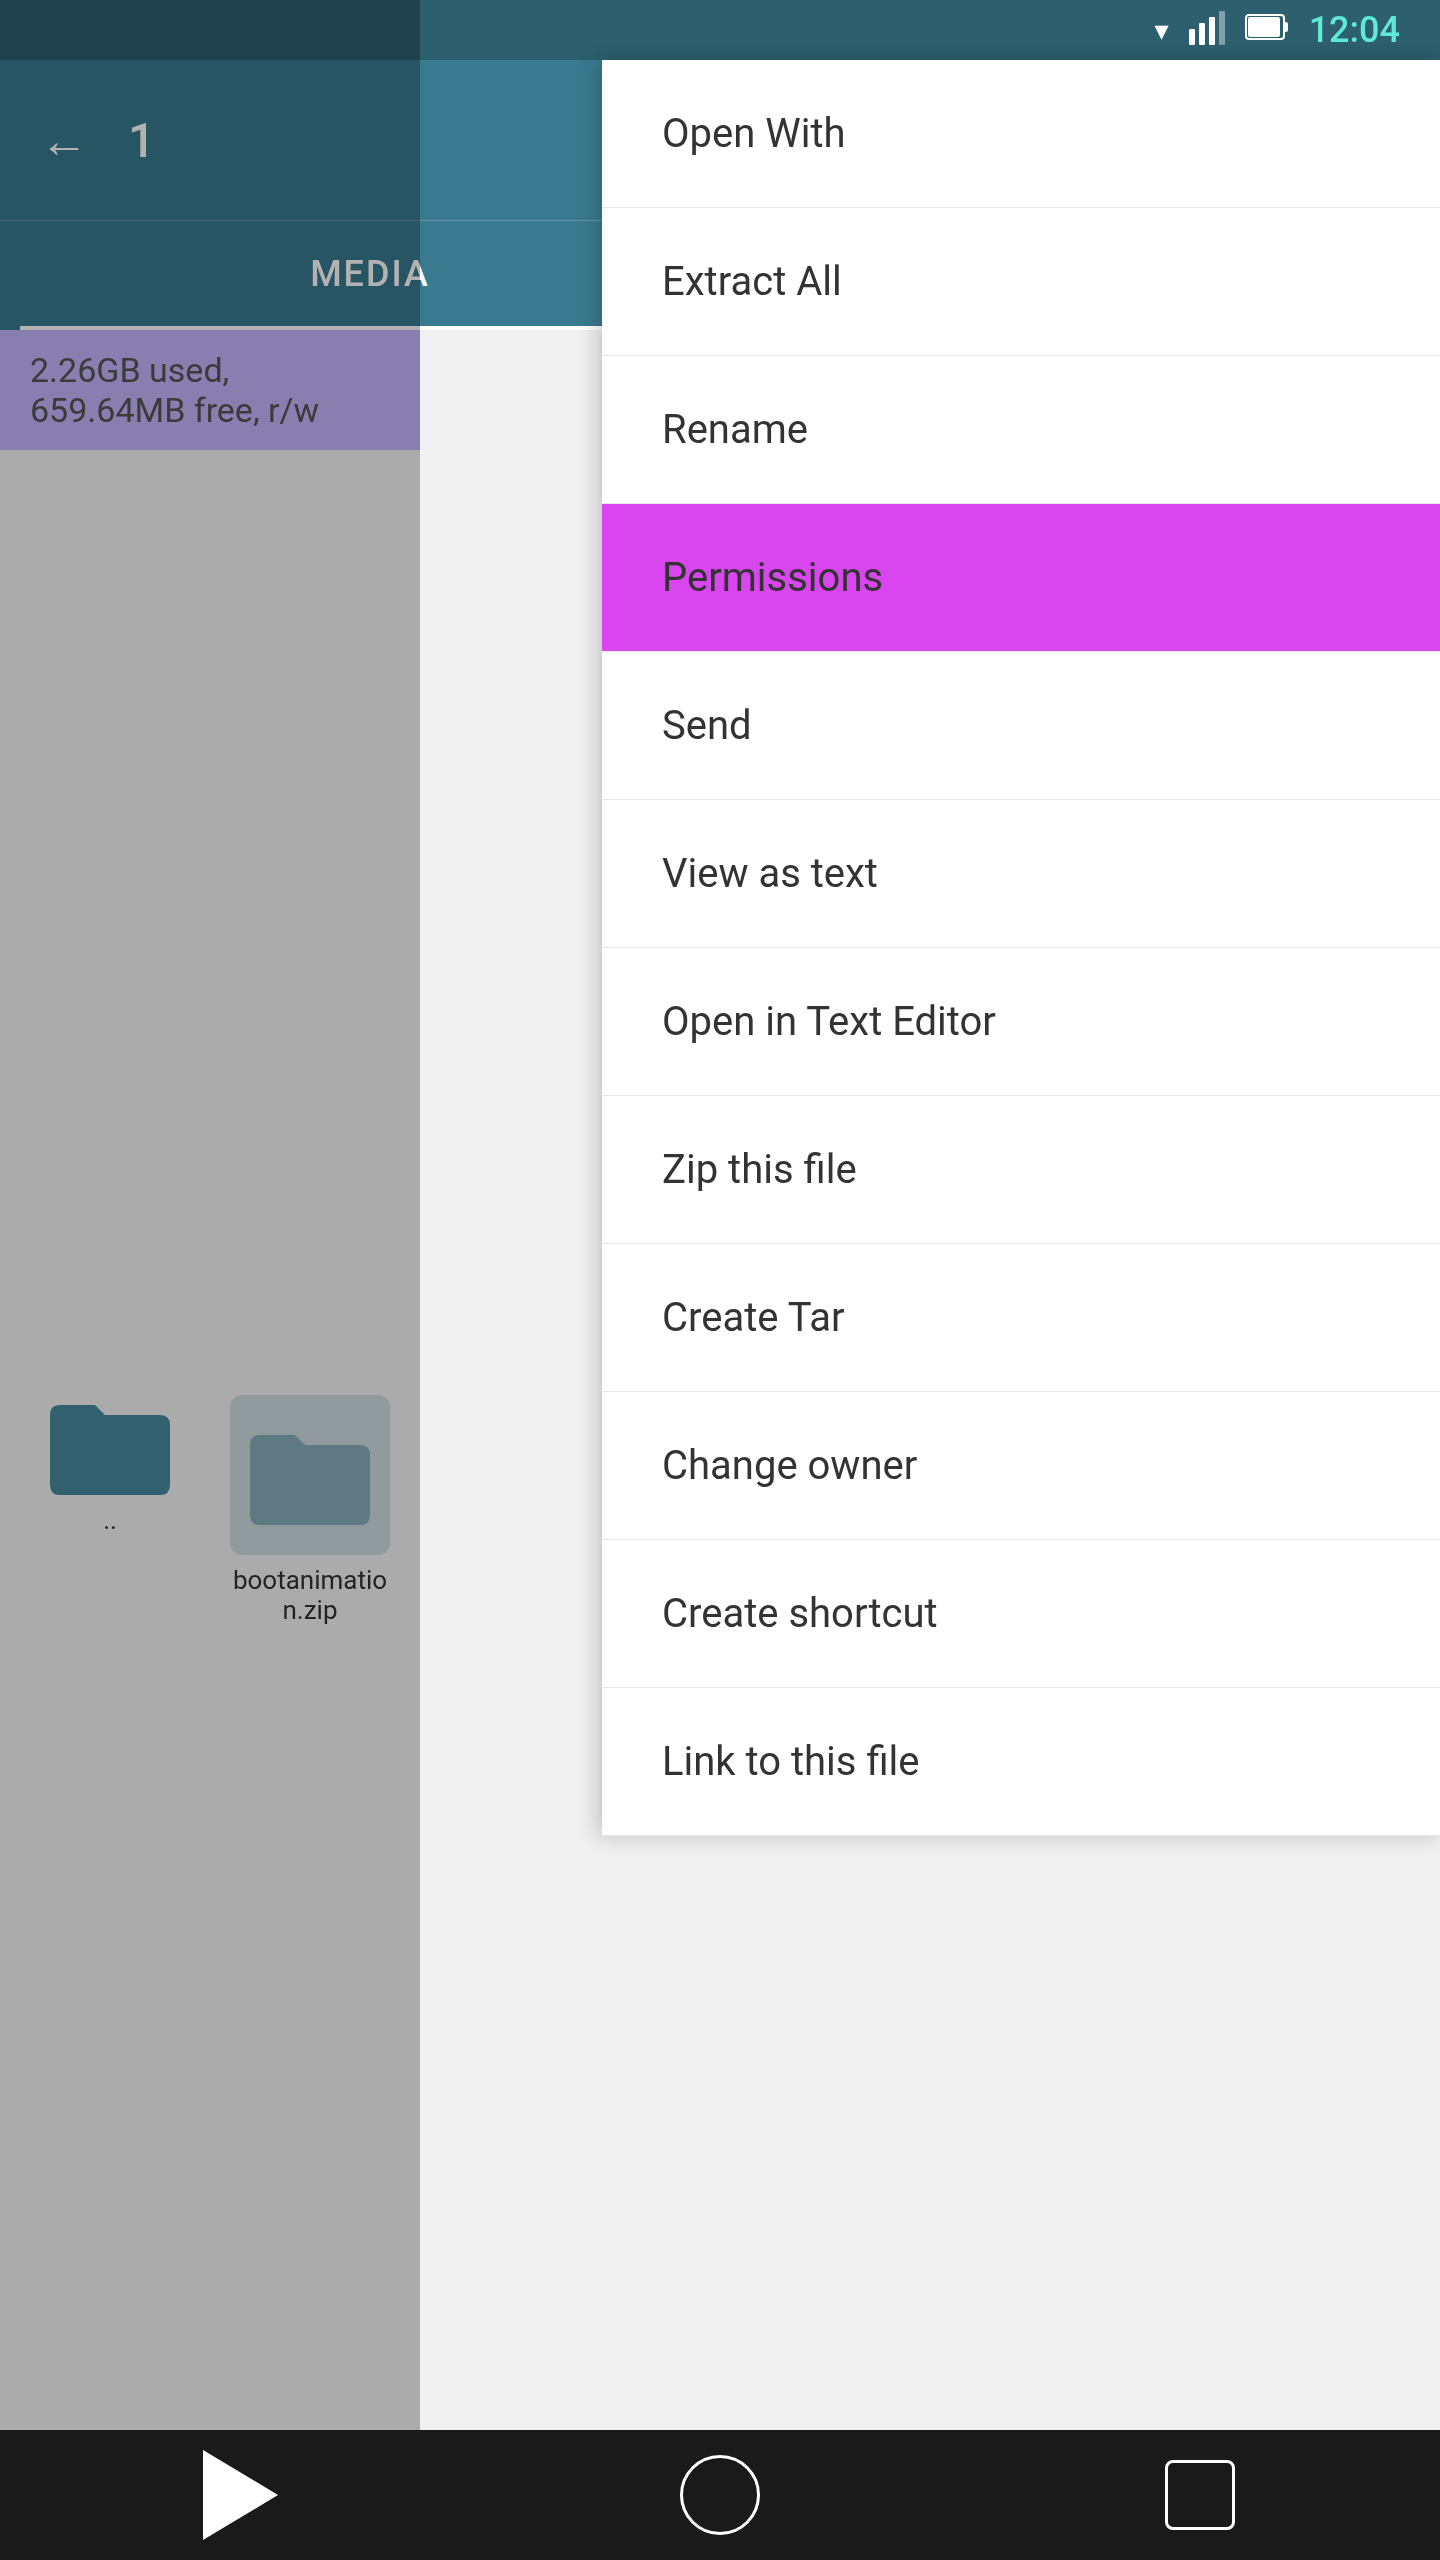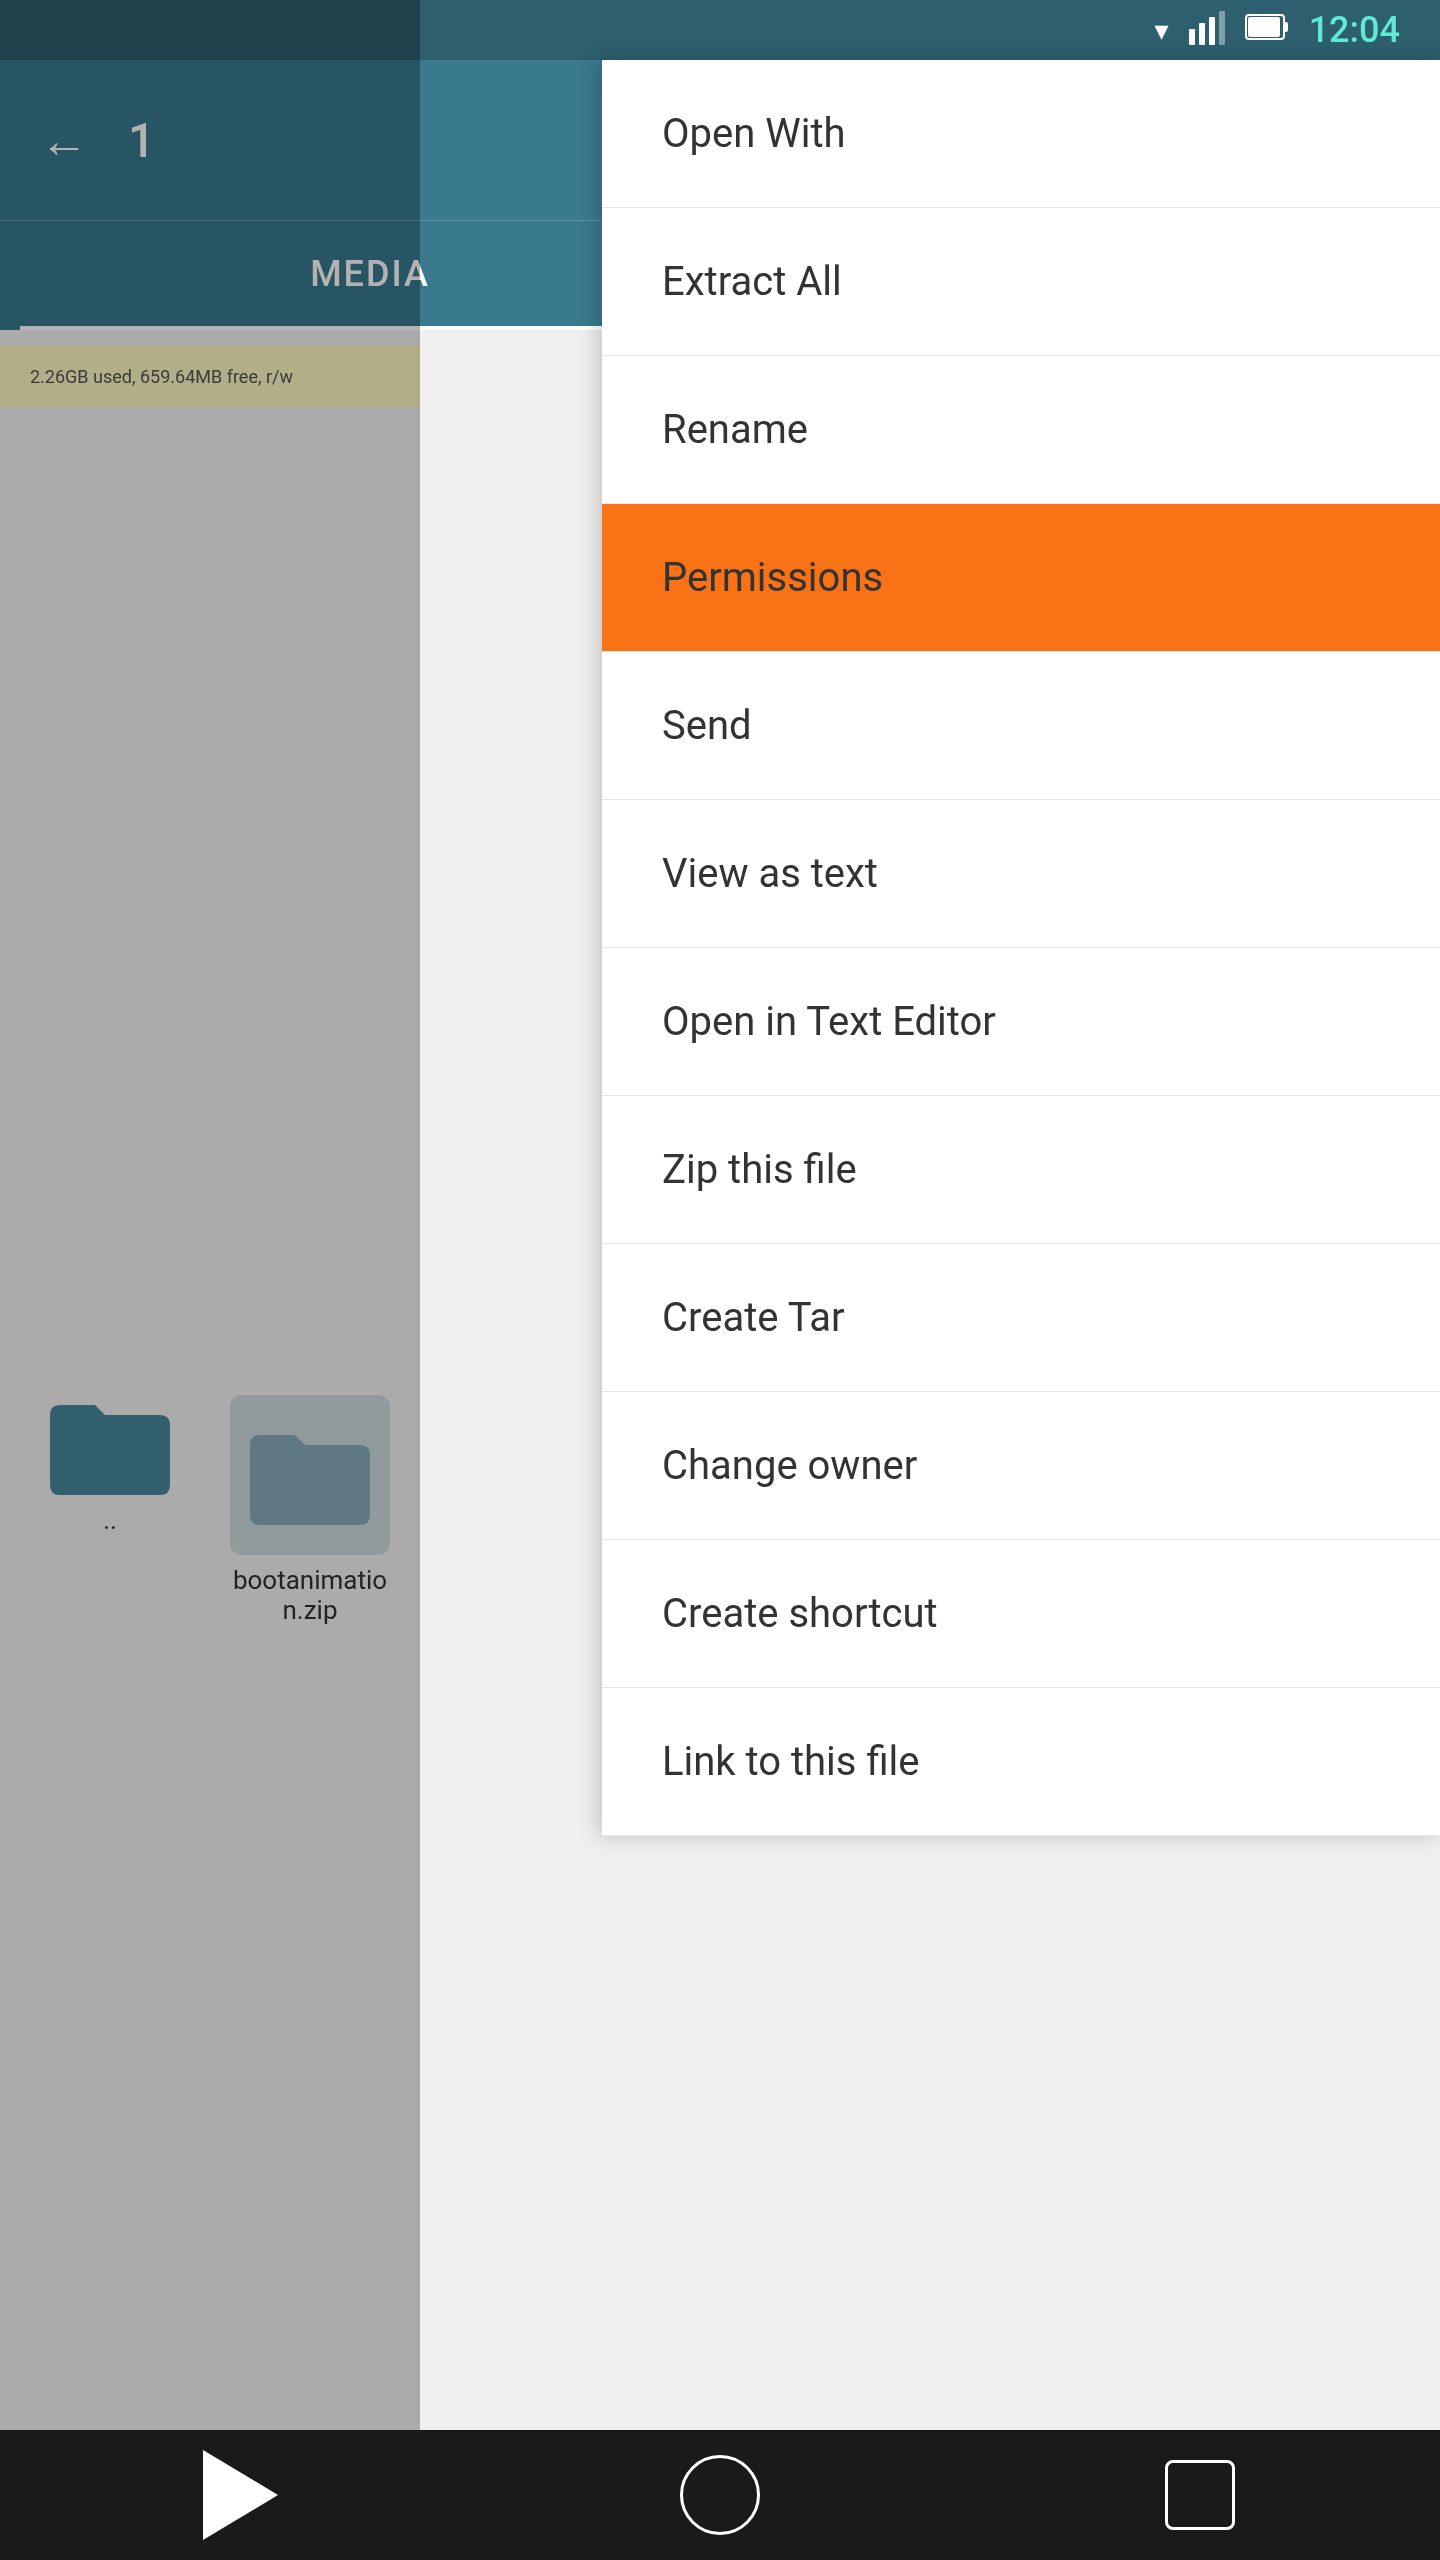--- a/index.html
+++ b/index.html
@@ -108,26 +108,26 @@
       margin-left: 20px;
     }
 
     .tab-item.active {
       border-bottom: 4px solid white;
     }
 
     
     .info-bar {
       width: 420px;
-      background: #fef9c3;
+      background: #c4b5fd;
       padding: 20px 30px;
-      font-size: 18px;
+      font-size: 34px;
       color: #555;
       position: absolute;
-      top: 346px;
+      top: 330px;
       left: 0;
       z-index: 5;
     }
 
     
     .file-grid {
       position: absolute;
       top: 330px;
       left: 0;
       width: 420px;
@@ -196,21 +196,21 @@
       padding: 50px 60px;
       font-size: 40px;
       color: #333;
       border-bottom: 1px solid #e8e8e8;
       cursor: pointer;
       display: flex;
       align-items: center;
     }
 
     .menu-item.highlighted {
-      background: #f97316;
+      background: #d946ef;
     }
 
     
     .bottom-nav {
       position: absolute;
       bottom: 0;
       left: 0;
       width: 100%;
       height: 130px;
       background: #1a1a1a;

